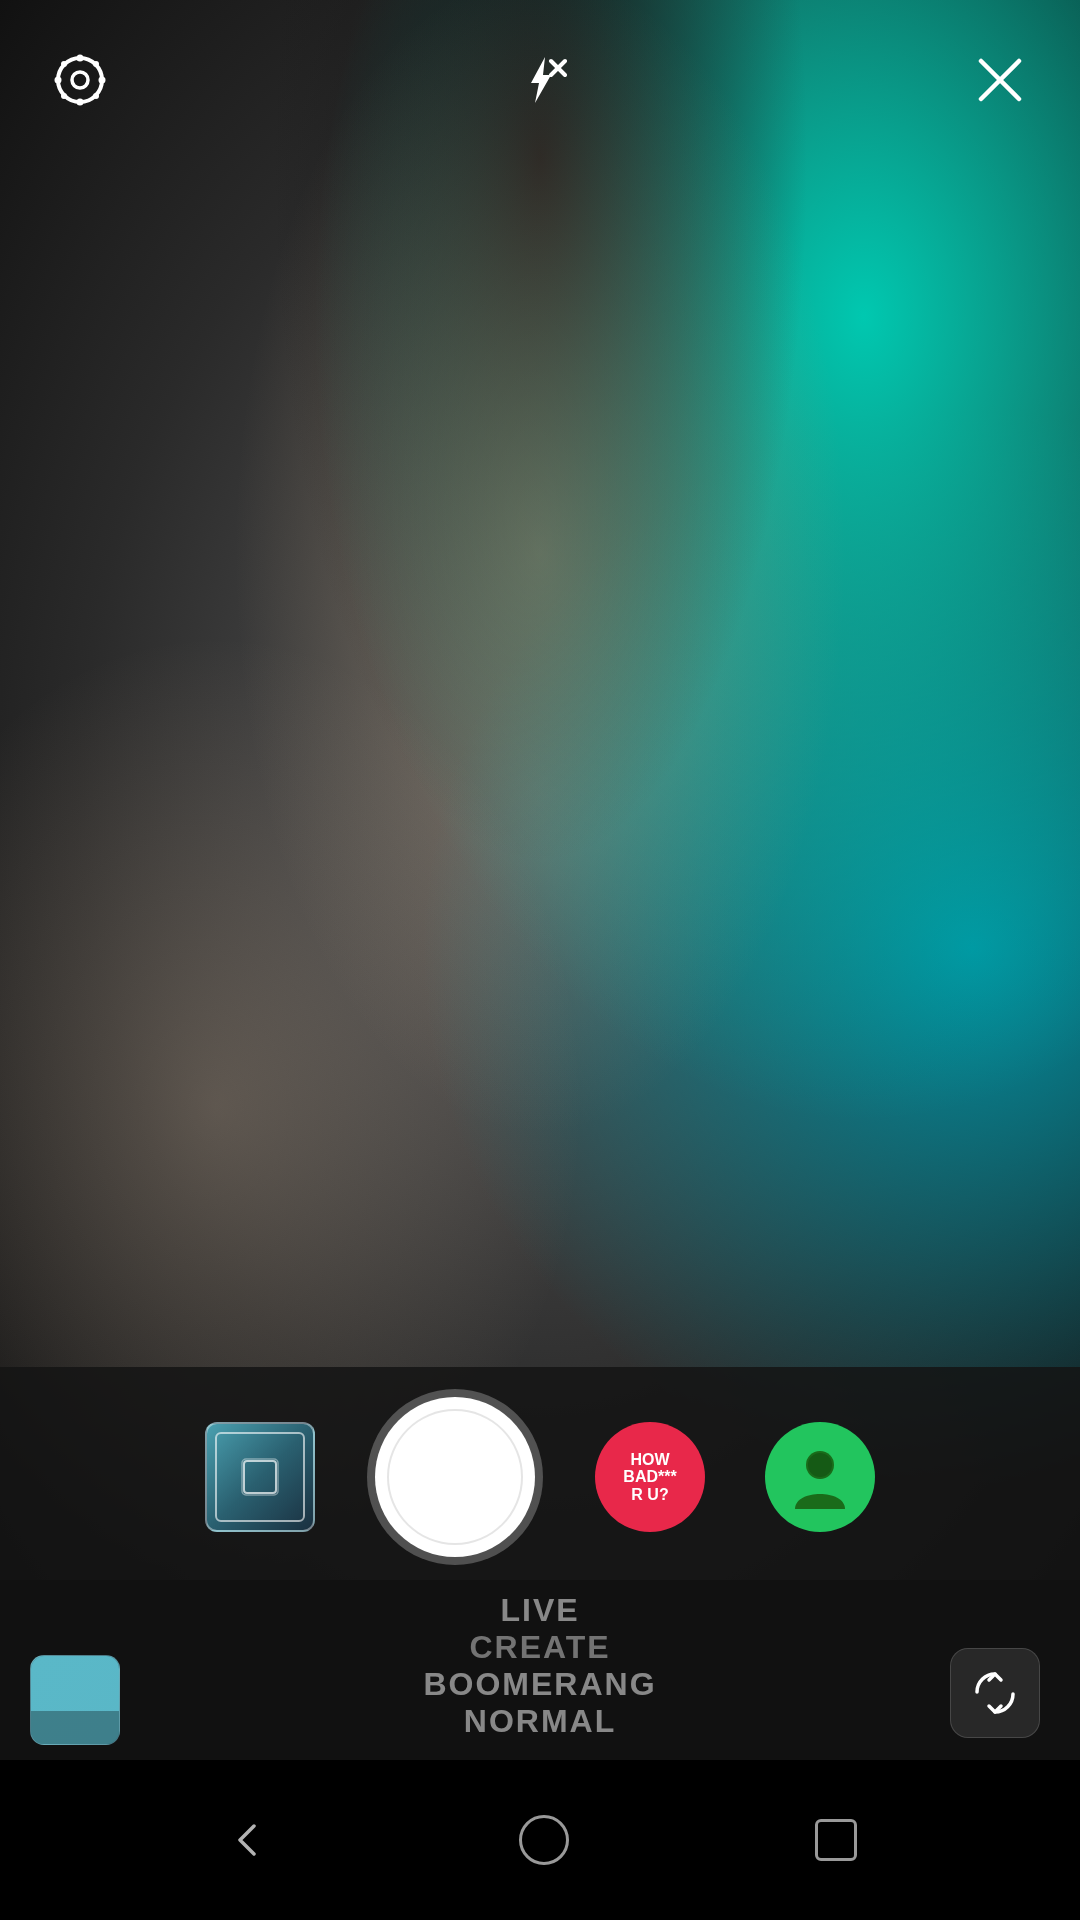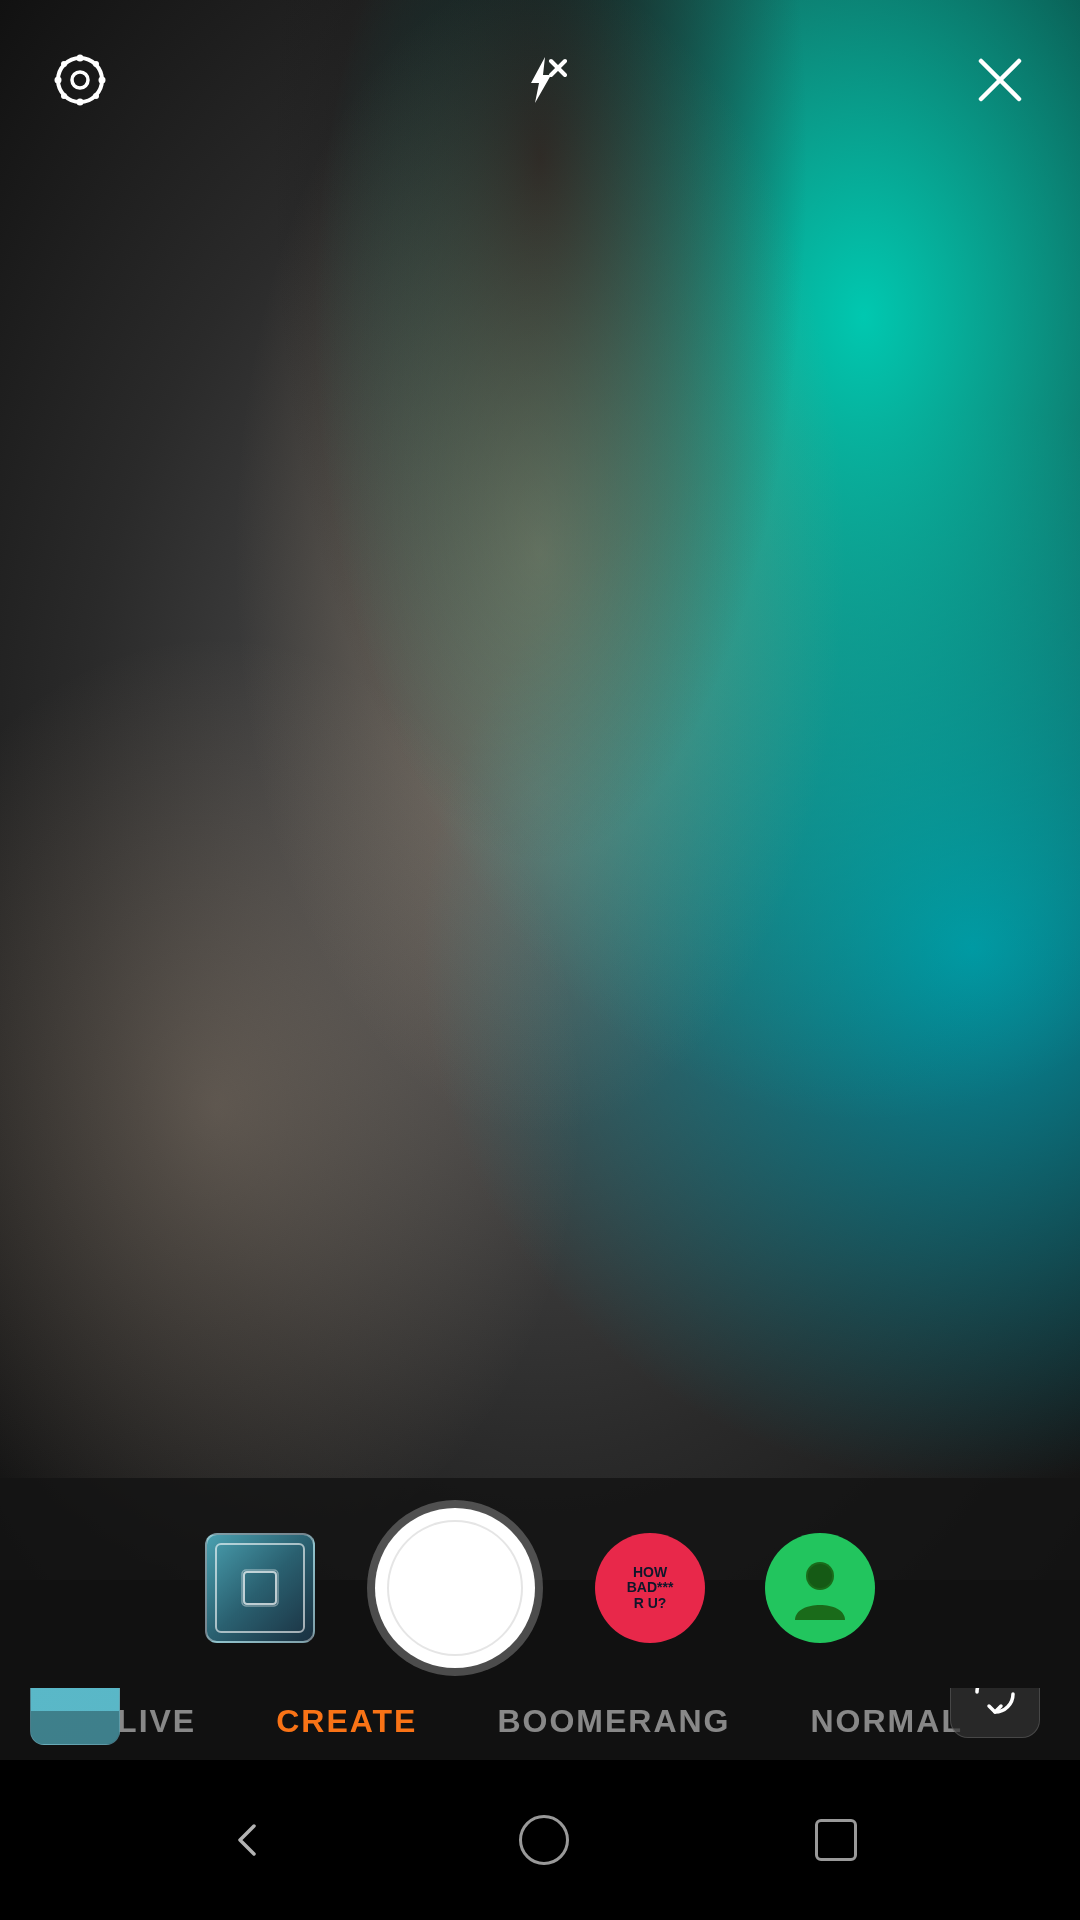--- a/index.html
+++ b/index.html
@@ -147,50 +147,51 @@
       justify-content: center;
       flex-shrink: 0;
       font-weight: 800;
       text-align: center;
       line-height: 1.1;
       font-size: 18px;
     }
 
     .sticker-bad {
       background: #e8284a;
-      color: #0f172a;
-      font-size: 14px;
+      color: #ffffff;
+      font-size: 16px;
       font-weight: 900;
     }
 
     
     #mode-strip {
       display: flex;
       align-items: center;
       justify-content: center;
       padding: 15px 0 20px;
       gap: 0;
       overflow: hidden;
       width: 100%;
       position: relative;
+      flex-direction: column;
     }
 
     .mode-item {
       color: rgba(255,255,255,0.5);
       font-size: 32px;
       font-weight: 600;
       letter-spacing: 2px;
       padding: 0 40px;
       cursor: pointer;
       white-space: nowrap;
       text-transform: uppercase;
     }
 
     .mode-item.active {
-      color: #f97316;
+      color: #737373;
     }
 
     
     .flip-btn {
       position: absolute;
       right: 40px;
       bottom: 22px;
       width: 90px;
       height: 90px;
       background: rgba(50,50,50,0.7);

